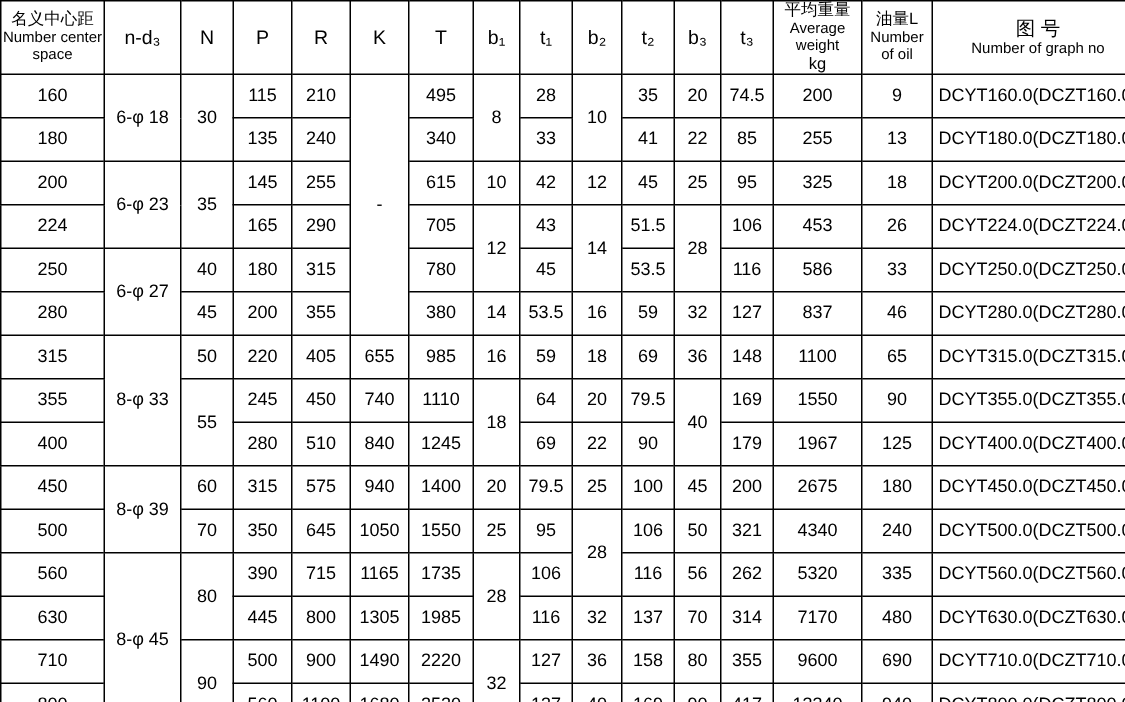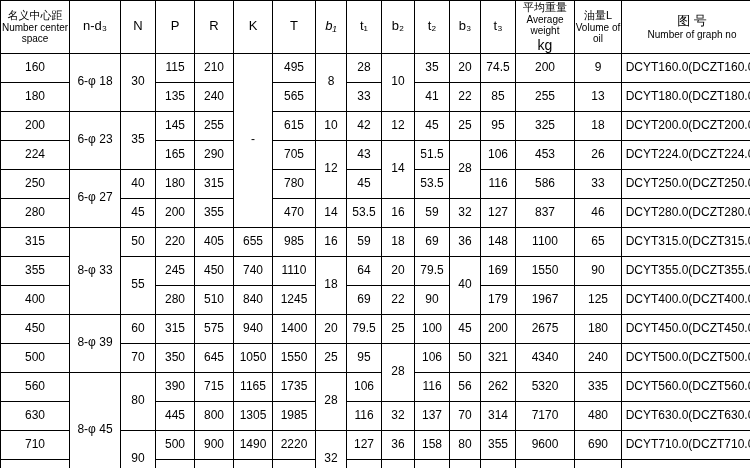--- a/index.html
+++ b/index.html
@@ -33,34 +33,34 @@
   }
   .hdr-cn {
     font-size: 11px;
     display: block;
   }
   .hdr-en {
     font-size: 10px;
     display: block;
   }
   .hdr-sub {
-    font-size: 14px;
+    font-size: 11px;
     display: block;
   }
   tbody td {
     height: 28px;
   }
   .col-ncs { width: 68px; }
   .col-nd3 { width: 50px; margin-top: 48px; }
   .col-N   { width: 34px; }
   .col-P   { width: 38px; }
   .col-R   { width: 38px; }
   .col-K   { width: 38px; }
   .col-T   { width: 42px; }
-  .col-b1  { width: 30px; font-style: italic; }
+  .col-b1  { width: 30px; }
   .col-t1  { width: 34px; margin-top: 12px; }
   .col-b2  { width: 32px; }
   .col-t2  { width: 34px; }
   .col-b3  { width: 30px; }
   .col-t3  { width: 34px; }
   .col-wt  { width: 58px; margin-top: 43px; }
   .col-oil { width: 46px; }
   .col-no  { width: 140px; }
   .graph-no {
     font-size: 12px;
@@ -114,21 +114,21 @@
       <th class="col-t3">
         <span class="big-label">t₃</span>
       </th>
       <th class="col-wt">
         <span class="hdr-cn">平均重量</span>
         <span class="hdr-en">Average weight</span>
         <span class="hdr-sub">kg</span>
       </th>
       <th class="col-oil">
         <span class="hdr-cn">油量L</span>
-        <span class="hdr-en">Volume of oil</span>
+        <span class="hdr-en">Number of oil</span>
       </th>
       <th class="col-no">
         <span class="big-label">图 号</span>
         <span class="hdr-en">Number of graph no</span>
       </th>
     </tr>
   </thead>
   <tbody>
 
     <tr>
@@ -147,21 +147,21 @@
       <td>74.5</td>
       <td>200</td>
       <td>9</td>
       <td class="graph-no">DCYT160.0(DCZT160.0)</td>
     </tr>
 
     <tr>
       <td>180</td>
       <td>135</td>
       <td>240</td>
-      <td>565</td>
+      <td>340</td>
       <td>33</td>
       <td>41</td>
       <td>22</td>
       <td>85</td>
       <td>255</td>
       <td>13</td>
       <td class="graph-no">DCYT180.0(DCZT180.0)</td>
     </tr>
 
     <tr>
@@ -211,21 +211,21 @@
       <td>586</td>
       <td>33</td>
       <td class="graph-no">DCYT250.0(DCZT250.0)</td>
     </tr>
 
     <tr>
       <td>280</td>
       <td>45</td>
       <td>200</td>
       <td>355</td>
-      <td>470</td>
+      <td>380</td>
       <td>14</td>
       <td>53.5</td>
       <td>16</td>
       <td>59</td>
       <td>32</td>
       <td>127</td>
       <td>837</td>
       <td>46</td>
       <td class="graph-no">DCYT280.0(DCZT280.0)</td>
     </tr>

